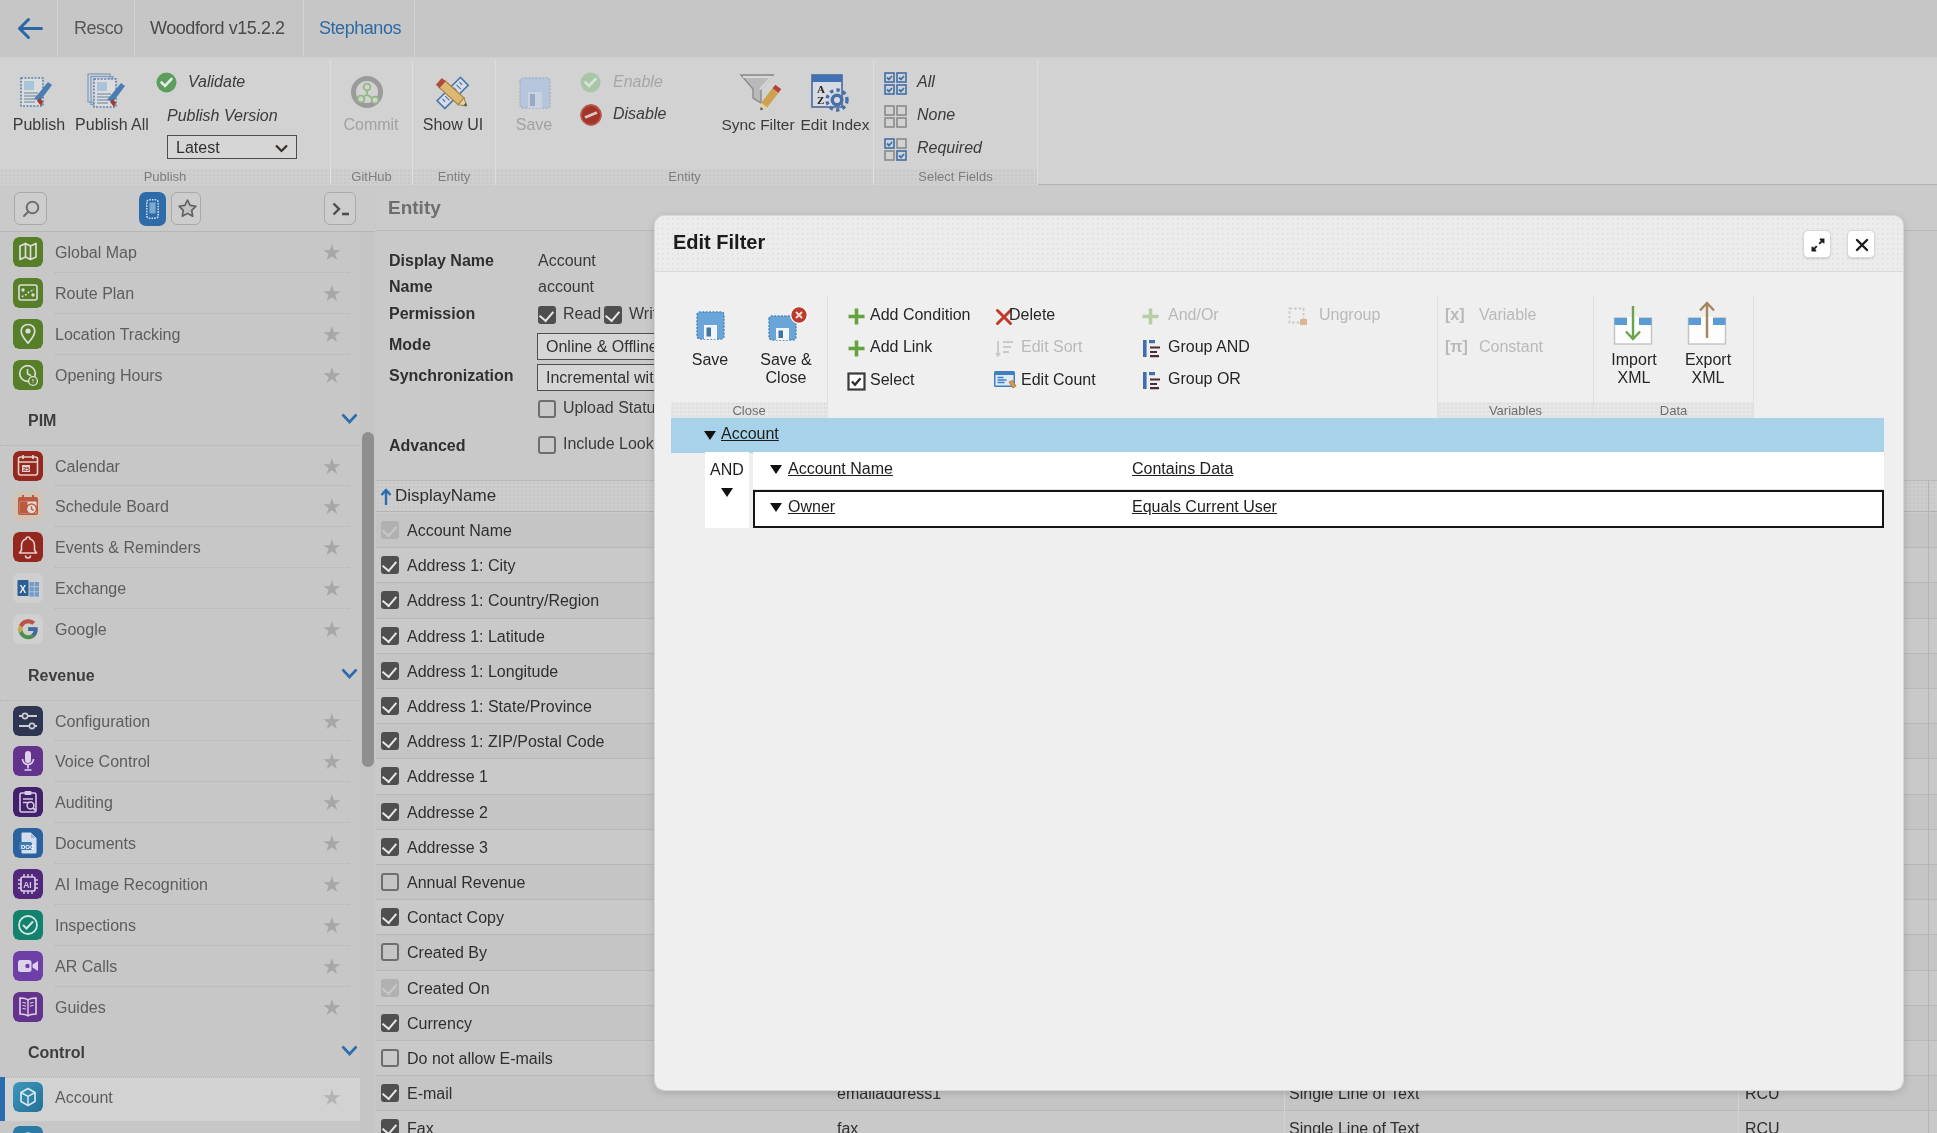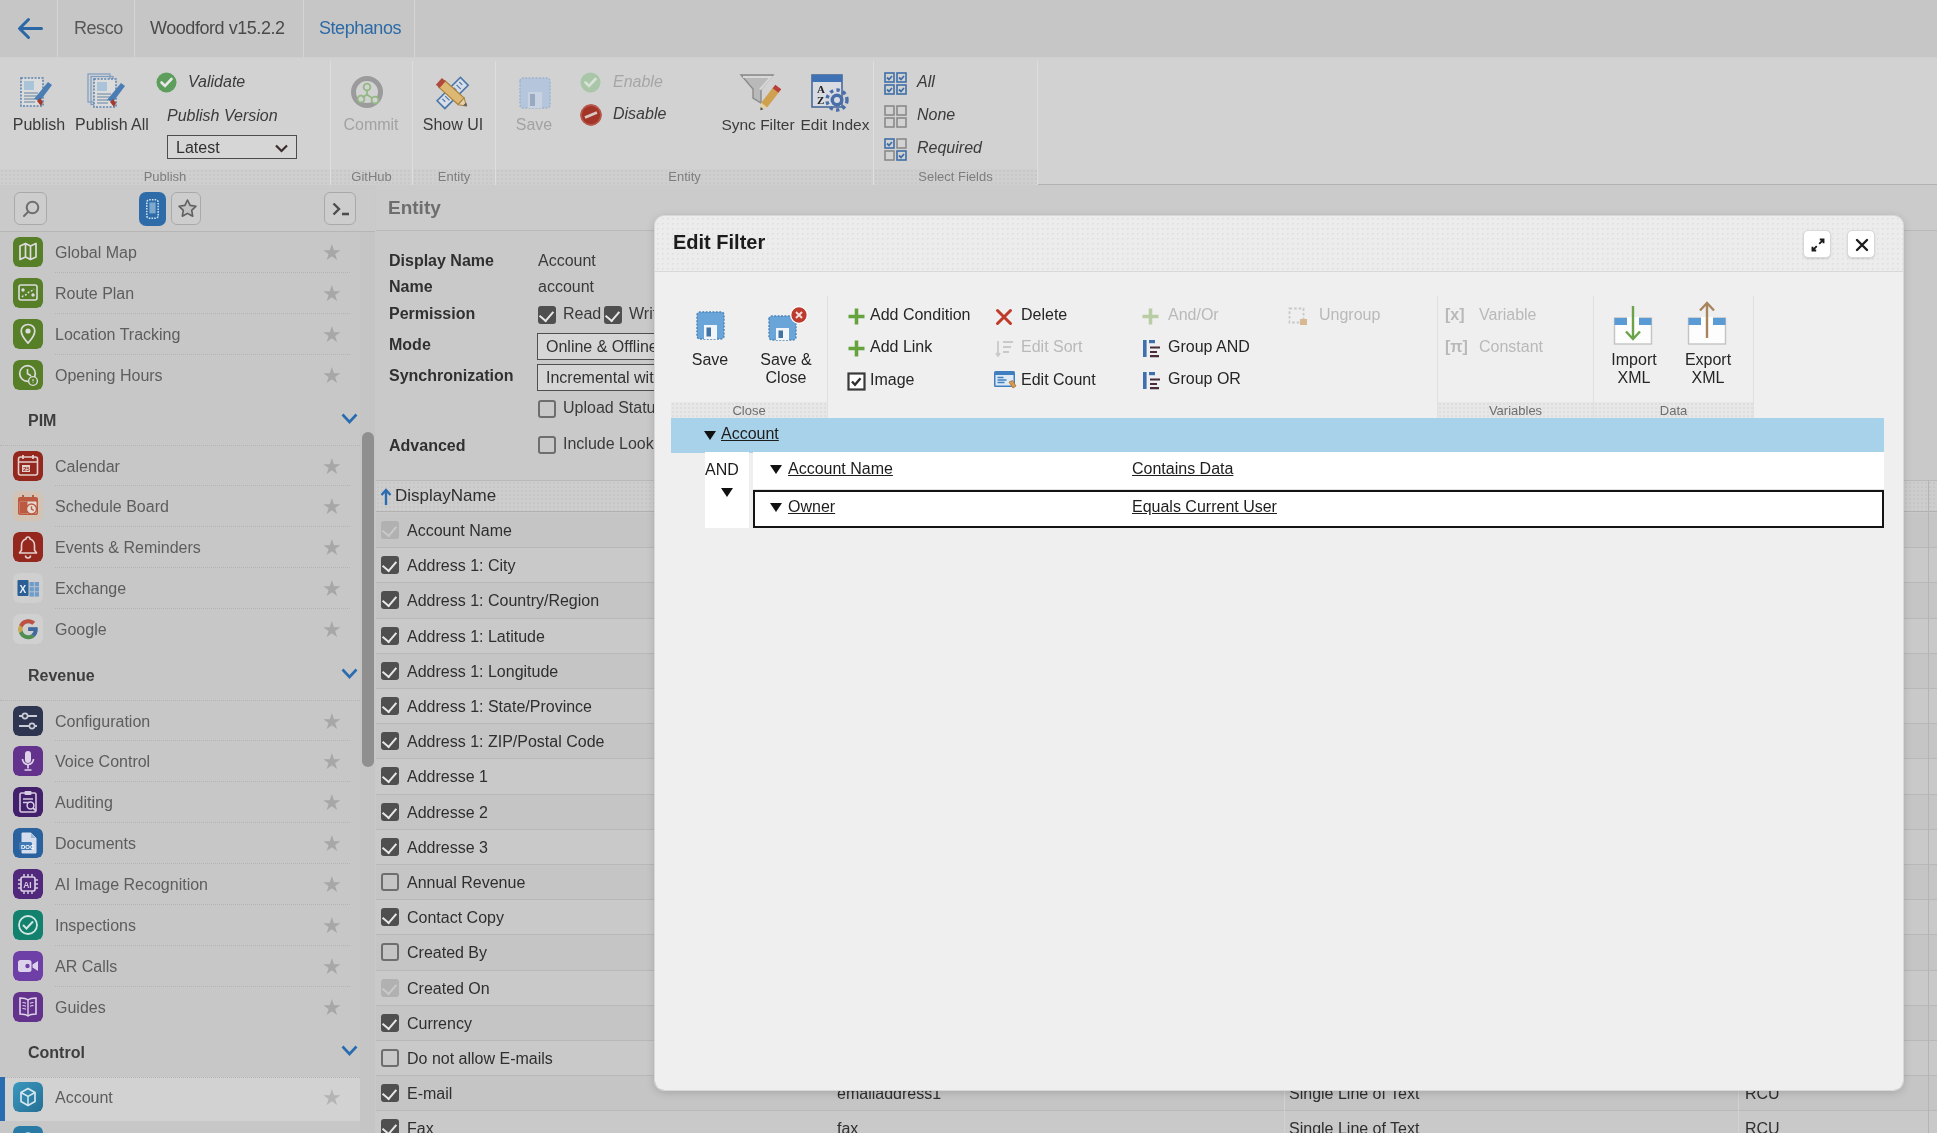--- a/index.html
+++ b/index.html
@@ -660,25 +660,25 @@
     </svg>
   <div class="dtool-label" style="left:215px;top:90px">Add Condition</div>
   <svg class="abs" style="left:192px;top:123px" width="19" height="19" viewBox="0 0 19 19">
       <path d="M9.5 1.5 v16 M1.5 9.5 h16" stroke="#66a33c" stroke-width="3.6"></path>
     </svg>
   <div class="dtool-label" style="left:215px;top:122px">Add Link</div>
   <svg class="abs" style="left:192px;top:156px" width="19" height="19" viewBox="0 0 19 19">
       <rect x="1.5" y="1.5" width="16" height="16" fill="#fff" stroke="#3a3a3a" stroke-width="2.2"></rect>
       <path d="M5 9.5 l3 3.2 l5.5 -6.5" stroke="#2d2d2d" stroke-width="2.4" fill="none"></path>
     </svg>
-  <div class="dtool-label" style="left:215px;top:155px">Image</div>
+  <div class="dtool-label" style="left:215px;top:155px">Select</div>
   <svg class="abs" style="left:340px;top:92px" width="18" height="18" viewBox="0 0 18 18">
       <path d="M2.5 2.5 L15.5 15.5 M15.5 2.5 L2.5 15.5" stroke="#bf3a28" stroke-width="3" stroke-linecap="round"></path>
     </svg>
-  <div class="dtool-label" style="left:366px;top:90px">Delete</div>
+  <div class="dtool-label" style="left:354px;top:90px">Delete</div>
   <svg class="abs" style="left:340px;top:123px" width="20" height="19" viewBox="0 0 20 19">
       <path d="M3 2 v15 M1 14 l2 3 l2 -3" stroke="#c9c9c9" stroke-width="1.8" fill="none"></path>
       <path d="M8 3 h10 M8 8 h8 M8 13 h6" stroke="#c9c9c9" stroke-width="2"></path>
     </svg>
   <div class="dtool-label dis" style="left:366px;top:122px">Edit Sort</div>
   <svg class="abs" style="left:338px;top:154px" width="26" height="24" viewBox="0 0 26 24">
       <rect x="1" y="1" width="21" height="16" rx="1.5" fill="#3f7fc0"></rect>
       <rect x="2.5" y="5" width="18" height="10.5" fill="#ddeaf6"></rect>
       <path d="M4.5 7.5 h6 M4.5 10 h9 M4.5 12.5 h7" stroke="#3f7fc0" stroke-width="1.3"></path>
       <path d="M16 12 l4 6 l3 -2 l-3.5 -5.5 z" fill="#d89b4a" stroke="#a8733a" stroke-width="0.8"></path>
@@ -730,21 +730,21 @@
   <div class="dgsep" style="left:938px"></div>
   <div class="dgsep" style="left:1098px"></div>
   <div class="dstrip" style="left:16px;width:156px">Close</div>
   <div class="dstrip" style="left:783px;width:155px">Variables</div>
   <div class="dstrip" style="left:939px;width:159px">Data</div>
   <div id="bluebar">
     <div class="tri abs" style="left:33px;top:13px"></div>
     <div class="t">Account</div>
   </div>
   <div class="abs" style="left:50px;top:236px;width:44px;height:76px;background:#fff">
-    <div class="abs" style="left:0;top:9px;width:44px;font-size:16px;color:#1d1d1d">AND</div>
+    <div class="abs" style="left:0;top:9px;width:44px;text-align:center;font-size:16px;color:#1d1d1d">AND</div>
     <div class="tri abs" style="left:16px;top:36px"></div>
   </div>
   <div class="abs" style="left:98px;top:236px;width:1131px;height:38px;background:#fff;border-bottom:1px solid #e2e2e2">
     <div class="tri abs" style="left:17px;top:13px"></div>
     <div class="abs" style="left:35px;top:8px;font-size:16px;color:#1d1d1d;text-decoration:underline">Account Name</div>
     <div class="abs" style="left:379px;top:8px;font-size:16px;color:#1d1d1d;text-decoration:underline">Contains Data</div>
   </div>
   <div class="abs" style="left:98px;top:274px;width:1131px;height:38px;background:#fff;border:2px solid #141414">
     <div class="tri abs" style="left:15px;top:11px"></div>
     <div class="abs" style="left:33px;top:6px;font-size:16px;color:#1d1d1d;text-decoration:underline">Owner</div>

